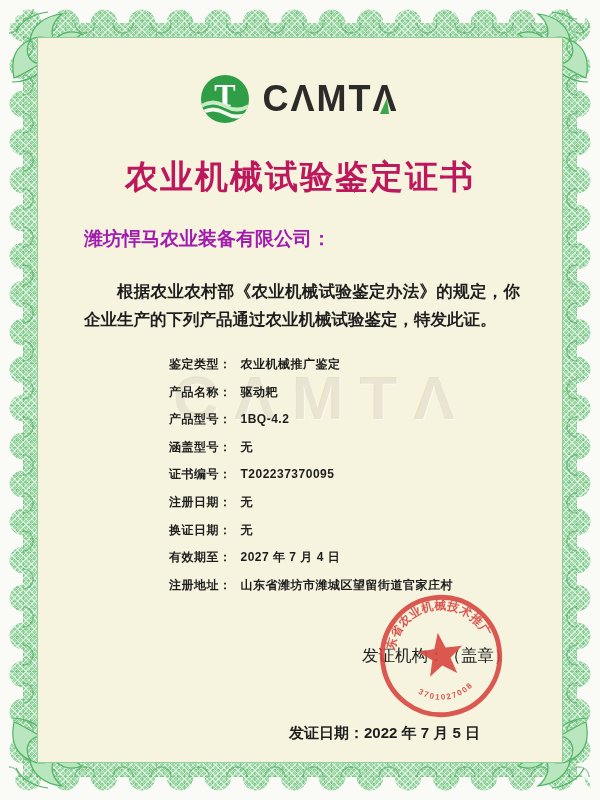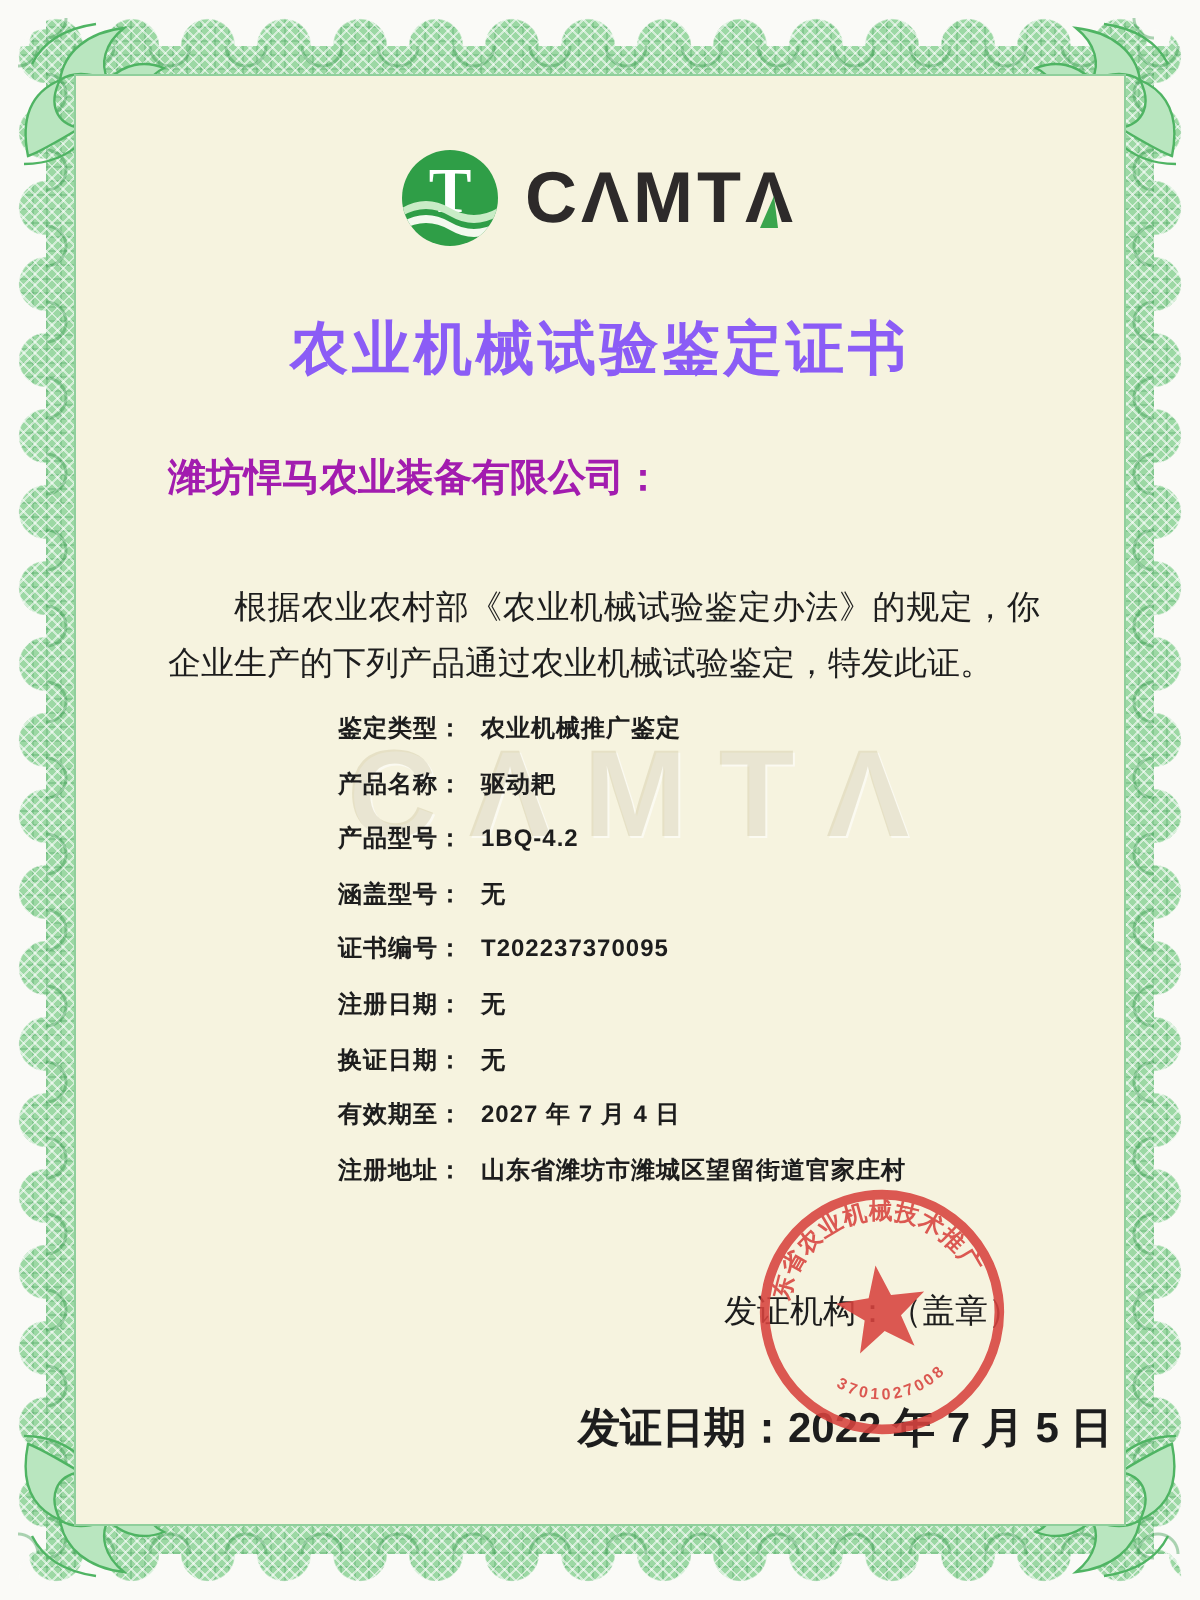--- a/index.html
+++ b/index.html
@@ -61,30 +61,30 @@
   .emblem{width:48px;height:48px;border-radius:50%;background:#2f9e47;position:relative;overflow:hidden;flex:0 0 auto;}
   .emblem svg{position:absolute;inset:0;}
   .brand{display:flex;align-items:center;font-weight:bold;font-size:36px;
     letter-spacing:2px;color:#2d2a2a;line-height:1;}
   .ltr-wrap{position:relative;display:inline-block;}
   .tri{position:absolute;left:7px;bottom:3px;width:0;height:0;
     border-left:7px solid transparent;border-right:2px solid transparent;
     border-bottom:16px solid #3aa54d;}
   .title{position:absolute;top:155px;left:0;right:0;text-align:center;
     font-family:"Liberation Serif","DejaVu Serif",serif;font-weight:bold;
-    font-size:29px;letter-spacing:2px;color:#8b5cf6;}
+    font-size:33px;letter-spacing:2px;color:#be185d;}
   .addressee{position:absolute;top:226px;left:84px;font-size:19px;font-weight:bold;color:#a21caf;}
-  .body-text{position:absolute;top:290px;left:84px;width:436px;font-size:16.5px;
-    line-height:28px;text-indent:2em;text-align:justify;font-weight:400;color:#1e1e1e;}
+  .body-text{position:absolute;top:277px;left:84px;width:436px;font-size:16.5px;
+    line-height:28px;text-indent:2em;text-align:justify;font-weight:700;color:#1e1e1e;}
   .fields{position:absolute;top:356px;left:121px;list-style:none;margin:0;padding:0;}
   .fields li{height:27.6px;font-size:12px;white-space:nowrap;margin-left:48px;}
   .fields .lbl{font-weight:bold;margin-right:9px;letter-spacing:.5px;}
   .fields .val{font-weight:600;letter-spacing:.5px;}
   .issuer{position:absolute;top:645px;left:362px;font-size:16.5px;font-weight:normal;white-space:nowrap;}
-  .issue-date{position:absolute;top:700px;left:289px;font-size:21px;font-weight:bold;white-space:nowrap;}
+  .issue-date{position:absolute;top:724px;left:289px;font-size:15px;font-weight:bold;white-space:nowrap;}
 
   
   .stamp{position:absolute;left:377px;top:592px;width:128px;height:128px;
     z-index:3;opacity:.88;transform:rotate(-8deg);}
   .stamp text{fill:#d8433e;font-weight:bold;}
 </style>
 </head>
 <body>
 
 <div class="page">

